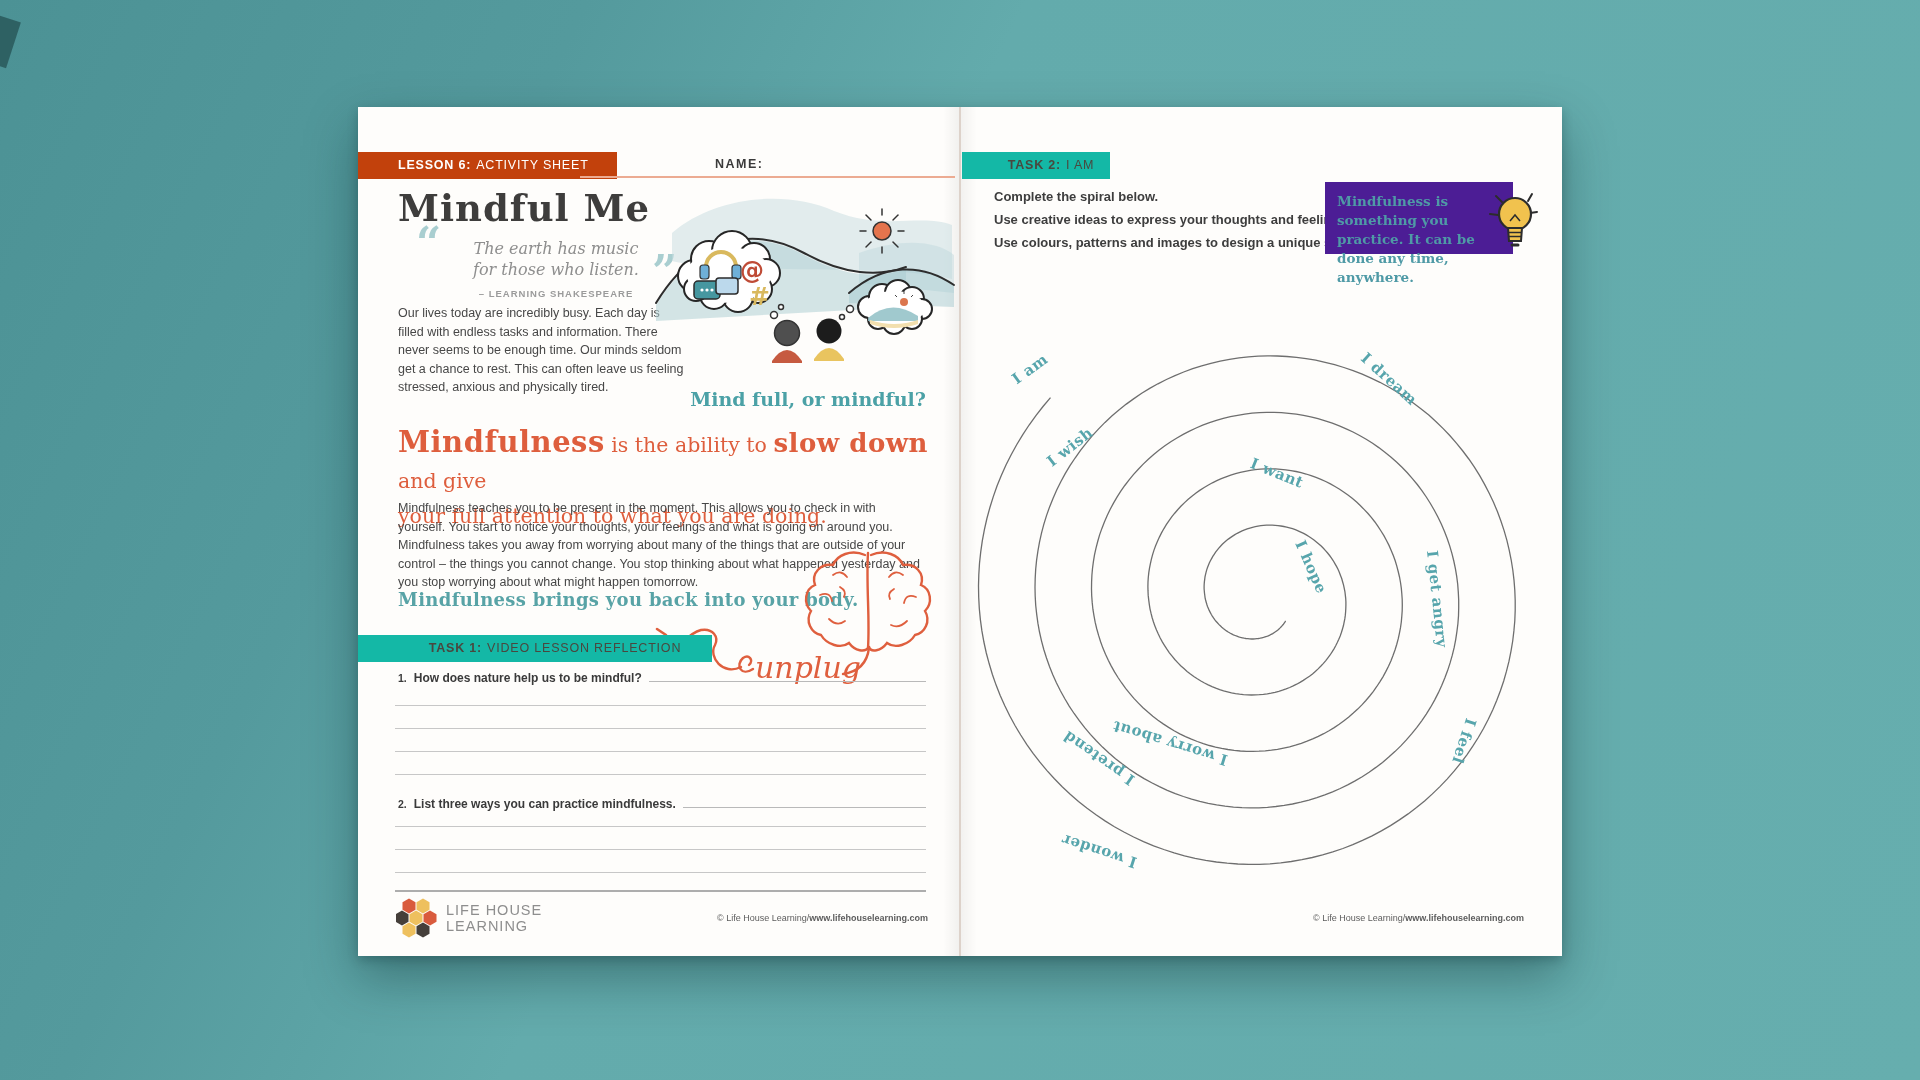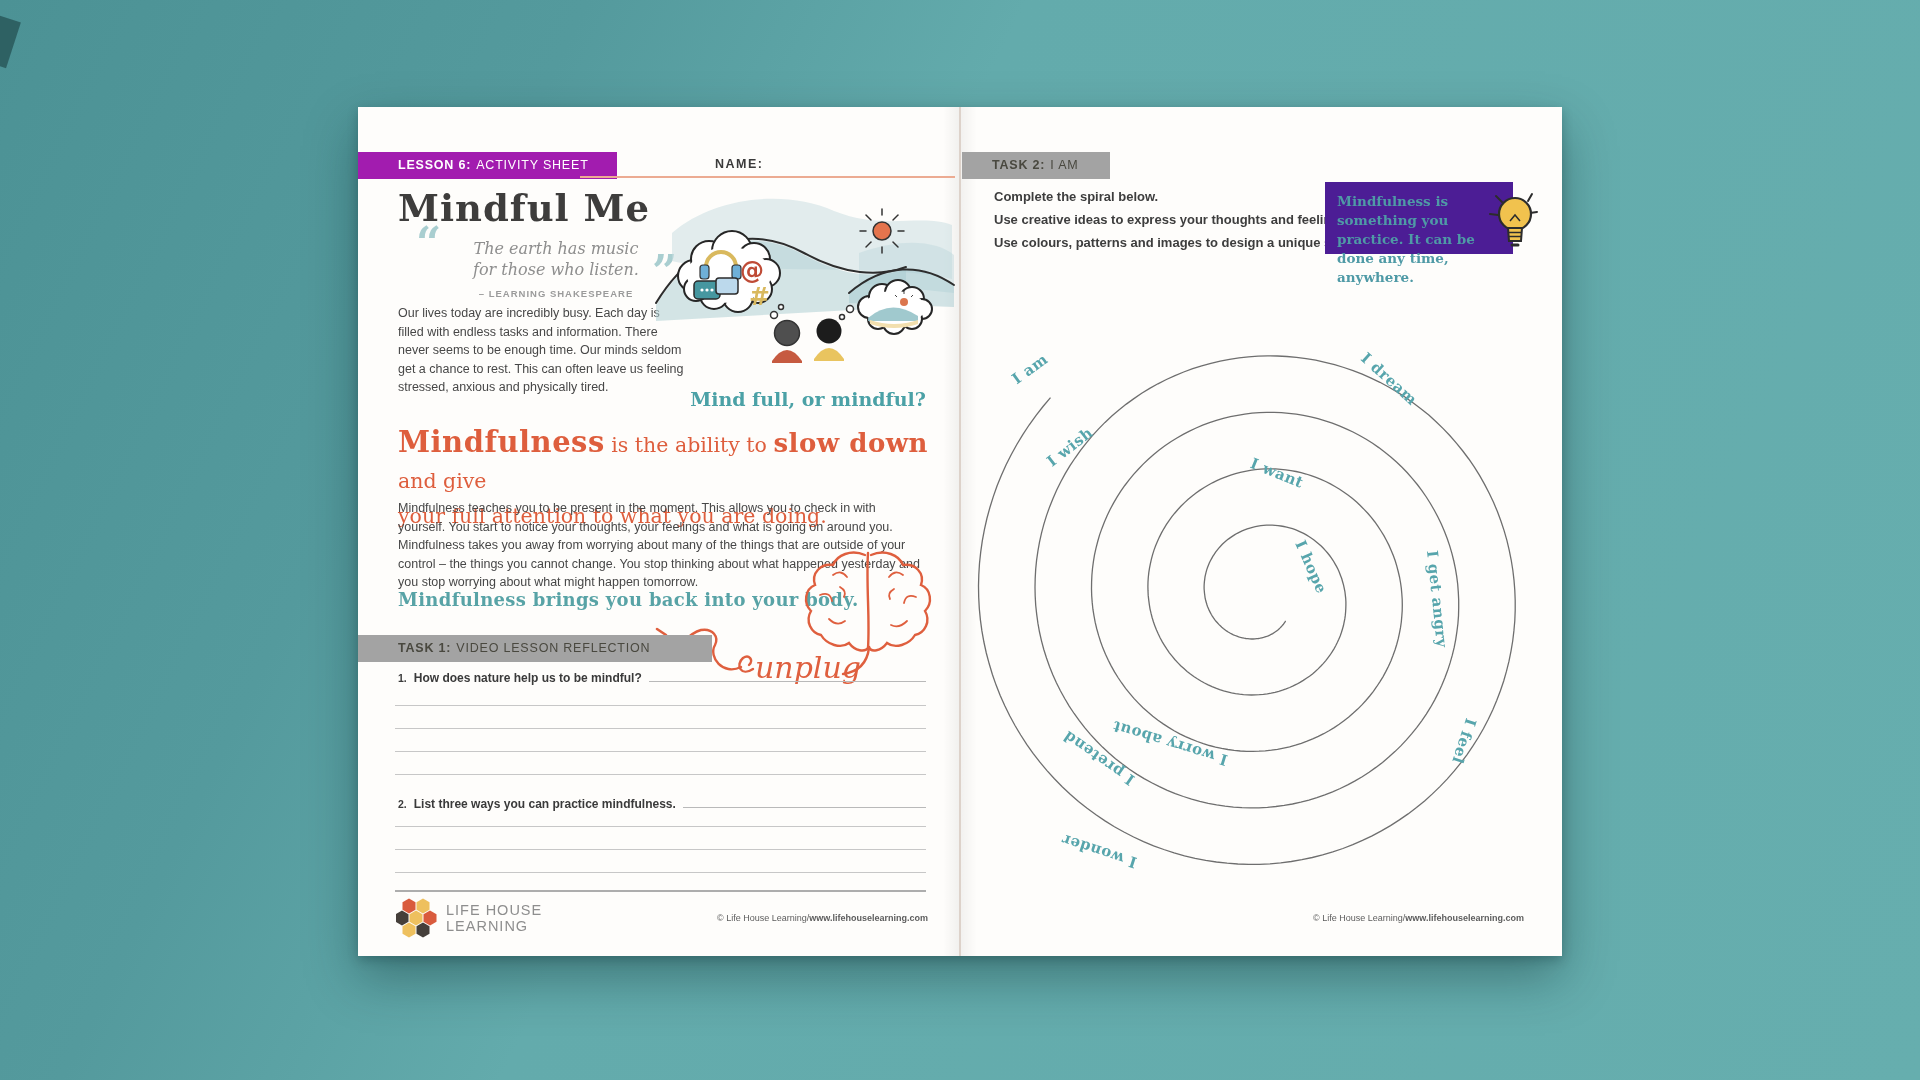--- a/index.html
+++ b/index.html
@@ -12,22 +12,22 @@
     background:#fefdfb;box-shadow:0 22px 48px rgba(8,40,42,.38),0 4px 10px rgba(8,40,42,.25);}
   .spine{position:absolute;left:601px;top:0;width:2px;height:849px;background:#ddd2ca;}
   .spine-shade{position:absolute;left:585px;top:0;width:34px;height:849px;
     background:linear-gradient(90deg,rgba(0,0,0,0) 0%,rgba(0,0,0,.05) 48%,rgba(0,0,0,0) 100%);}
   .abs{position:absolute;}
   
   .banner{position:absolute;height:27px;line-height:27px;font-size:12.5px;
     letter-spacing:.8px;white-space:nowrap;}
   .banner b{font-weight:700;}
   .banner span{margin-left:5px;font-weight:400;}
-  .banner.orange{background:#a21caf;color:#ffffff;}
-  .banner.yellow{background:#a3a3a3;color:#49483f;}
+  .banner.orange{background:#c2410c;color:#ffffff;}
+  .banner.yellow{background:#14b8a6;color:#49483f;text-align:center;}
   .name-label{position:absolute;font-size:12.5px;font-weight:700;letter-spacing:1.5px;color:#3b3b3b;}
   .name-line{position:absolute;border-bottom:2px solid #ecab92;}
   .page-title{position:absolute;font-family:"DejaVu Serif",serif;font-weight:700;
     font-size:37px;color:#3e3d3c;letter-spacing:1px;}
   .bigquote{position:absolute;font-family:"DejaVu Serif",serif;font-weight:700;
     font-size:44px;color:#a9ced0;line-height:30px;}
   .quote-block{position:absolute;left:86px;top:131px;width:224px;text-align:center;
     font-family:"DejaVu Serif",serif;font-style:italic;font-size:16px;line-height:21px;color:#8e8e8e;}
   .quote-attr{font-style:normal;font-family:"Liberation Sans",sans-serif;font-size:9.5px;
     letter-spacing:1px;color:#9b9b9b;font-weight:700;margin-top:3px;}

